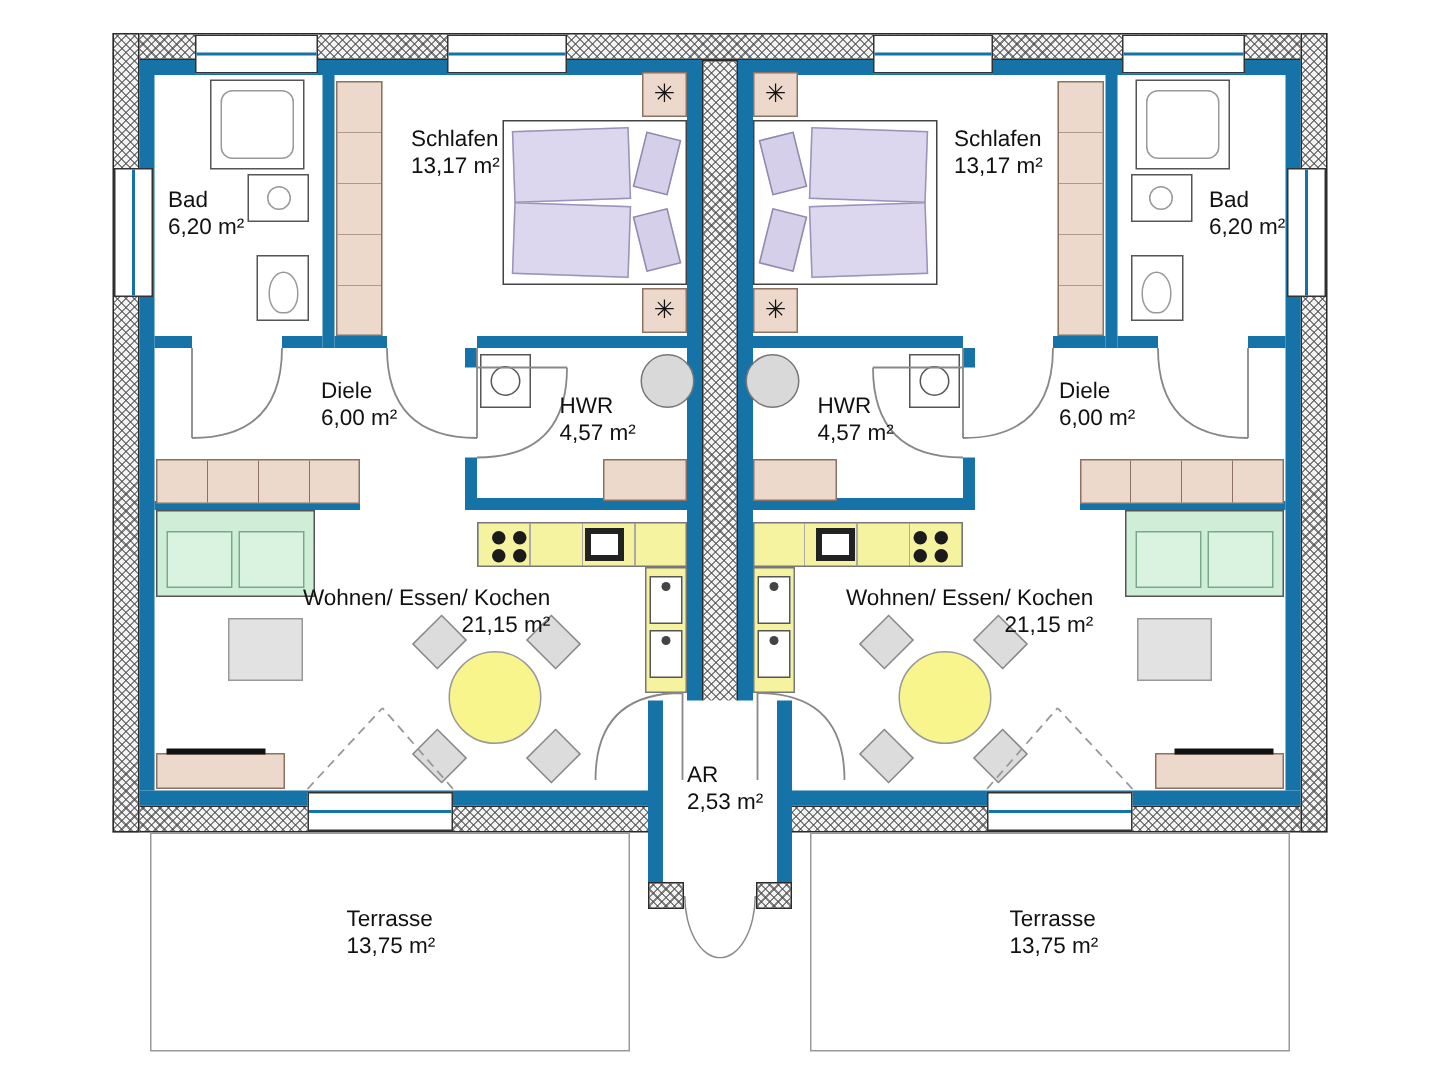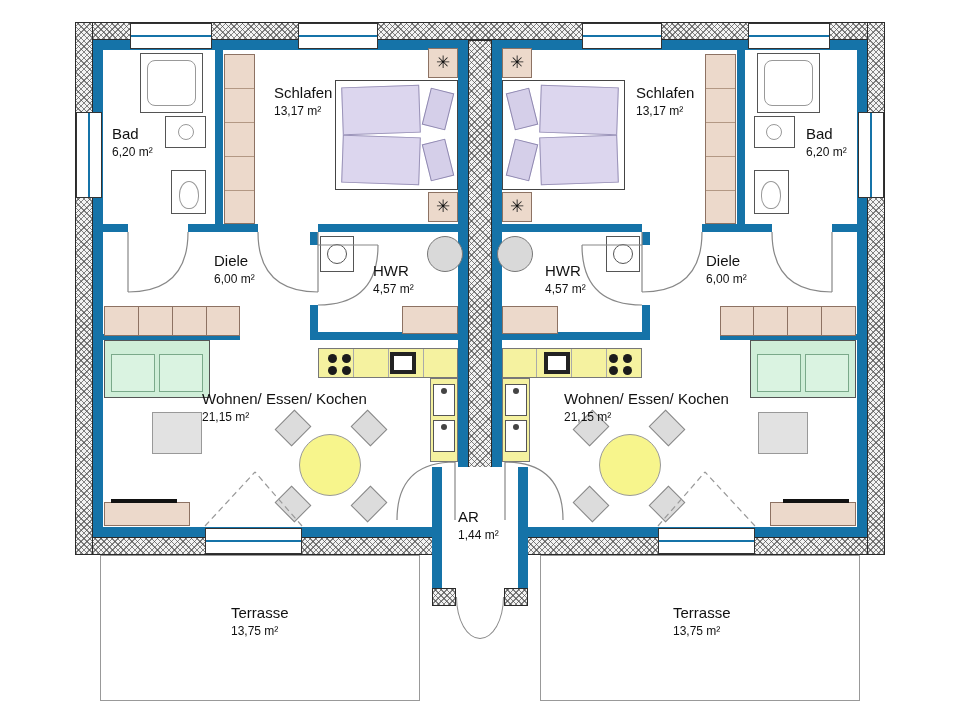--- a/index.html
+++ b/index.html
@@ -14,21 +14,21 @@
   .window-h{background:#fff;border:1px solid #333;}
   .window-h::before{content:"";position:absolute;left:0;right:0;top:50%;height:2px;margin-top:-1px;background:#1573a8;}
   .window-v{background:#fff;border:1px solid #333;}
   .window-v::before{content:"";position:absolute;top:0;bottom:0;left:50%;width:2px;margin-left:-1px;background:#1573a8;}
   .beige{background:#ecd9cb;border:1px solid #8d7263;}
   .white-f{background:#fff;border:1.3px solid #555;}
   .unit{position:absolute;top:50px;width:355px;height:477px;}
   .unit.right{transform:scaleX(-1);}
   .label{position:absolute;color:#111;white-space:nowrap;}
   .label .nm{display:block;font-size:15px;line-height:19px;}
-  .label .area{display:block;font-size:12px;line-height:18px;}
+  .label .area{display:block;font-size:15px;line-height:18px;text-align:right;}
   .plant{display:block;width:100%;text-align:center;font-size:17px;line-height:28px;color:#111;}
   .burner{position:absolute;width:9px;height:9px;border-radius:50%;background:#1b1b1b;}
   .chair{position:absolute;width:26px;height:22px;background:#dcdcdc;border:1px solid #888;}
   .terrace{border:1.5px solid #999;}
   .duvet{position:absolute;background:#dcd6ee;border:1px solid #9a93b8;}
   .pillow{position:absolute;background:#d5cfe9;border:1px solid #8f88b0;}
 </style>
 </head>
 <body>
 
@@ -272,21 +272,21 @@
   <div class="label" style="left:202px;top:389px">
     <span class="nm">Wohnen/ Essen/ Kochen</span>
     <span class="area">21,15 m²</span>
   </div>
   <div class="label" style="left:564px;top:389px">
     <span class="nm">Wohnen/ Essen/ Kochen</span>
     <span class="area">21,15 m²</span>
   </div>
   <div class="label" style="left:458px;top:507px">
     <span class="nm">AR</span>
-    <span class="area">1,44 m²</span>
+    <span class="area">2,53 m²</span>
   </div>
   <div class="label" style="left:231px;top:603px">
     <span class="nm">Terrasse</span>
     <span class="area">13,75 m²</span>
   </div>
   <div class="label" style="left:673px;top:603px">
     <span class="nm">Terrasse</span>
     <span class="area">13,75 m²</span>
   </div>
 

